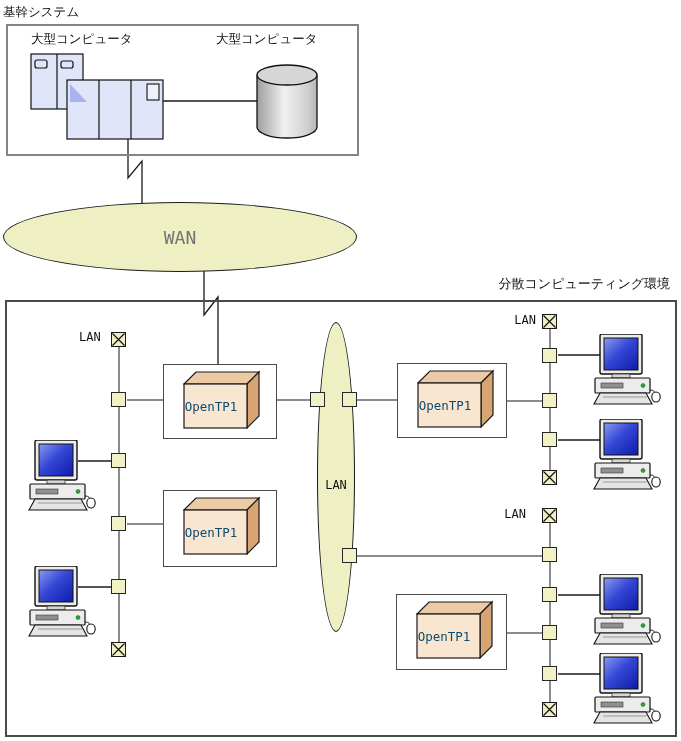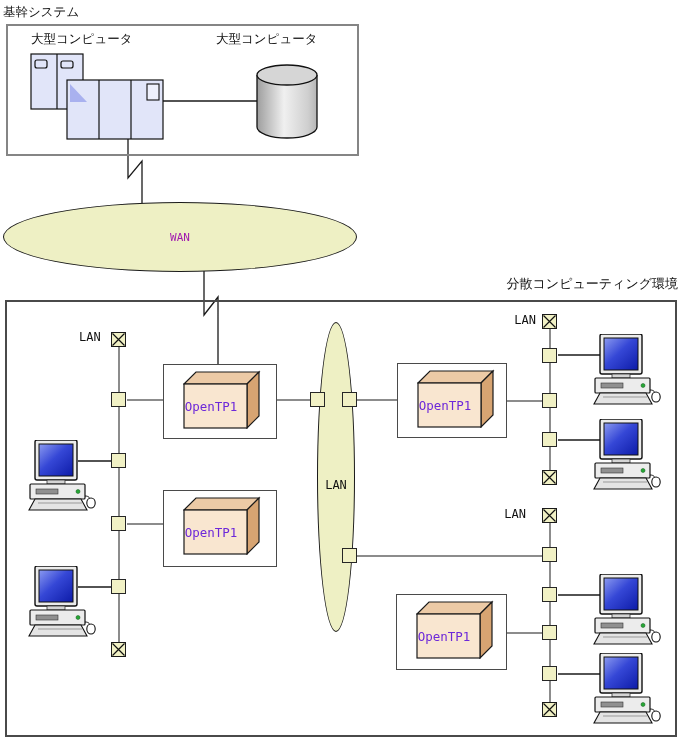--- a/index.html
+++ b/index.html
@@ -14,21 +14,21 @@
        border-radius:50%;display:flex;align-items:center;justify-content:center;box-sizing:border-box;}
   .conn{position:absolute;width:13px;height:13px;background:var(--connector_fill,#f1f1c5);
         border:1.5px solid #262626;}
   .term{position:absolute;width:13px;height:13px;background:var(--connector_fill,#f1f1c5);
         border:1.5px solid #1a1a1a;}
   .term svg{display:block;width:13px;height:13px;}
   .node-rect{position:absolute;box-sizing:border-box;background:#fff;border:1.5px solid #4a4a4a;}
   .node-rect svg.box3d{position:absolute;left:19px;top:5px;width:78px;height:59px;}
   .node-label{position:absolute;left:20px;top:19px;width:54px;height:44px;display:flex;
               align-items:center;justify-content:center;
-              font:12.5px "DejaVu Sans Mono",monospace;color:#6d28d9;}
+              font:12.5px "DejaVu Sans Mono",monospace;color:#0c4a6e;}
   .pc{position:absolute;width:70px;height:72px;}
   svg line, svg path, svg polyline{vector-effect:non-scaling-stroke;}
   .nodeFront{fill:var(--node_front,#f9e6d0);stroke:#1a1a1a;stroke-width:1.2;}
   .nodeTop{fill:var(--node_top,#eccaa6);stroke:#1a1a1a;stroke-width:1.2;}
   .nodeSide{fill:var(--node_side,#d7a472);stroke:#1a1a1a;stroke-width:1.2;}
   .mfFill{fill:var(--mainframe_fill,#e1e5f9);stroke:#111;stroke-width:1.2;}
   .mfTri{fill:var(--mainframe_accent,#a9b1ef);stroke:none;}
   .grayline{stroke:var(--line_gray,#8c8c8c);stroke-width:2;fill:none;}
   .blackline{stroke:#1a1a1a;stroke-width:1.3;fill:none;}
 </style>
@@ -123,24 +123,24 @@
   <div class="lbl" style="left:31px;top:32px">大型コンピュータ</div>
   <div class="lbl" style="left:216px;top:32px">大型コンピュータ</div>
   <svg style="position:absolute;left:25px;top:50px" width="140" height="92">
       <use href="#sym-mainframe"></use>
     </svg>
   <svg style="position:absolute;left:252px;top:61px" width="70" height="78">
       <use href="#sym-db"></use>
     </svg>
 
   <div class="net" style="left:3px;top:202px;width:354px;height:70px">
-    <span class="mono" style="font-size:11px;color:#a21caf">WAN</span>
-  </div>
-
-  <div class="lbl" style="right:3px;top:277px;font-size:13px">分散コンピューティング環境</div>
+    <span class="mono" style="font-size:18px;color:#737373">WAN</span>
+  </div>
+
+  <div class="lbl" style="right:11px;top:277px;font-size:13px">分散コンピューティング環境</div>
   <div class="frame env-frame" style="left:5px;top:300px;width:672px;height:437px"></div>
 
   <div class="net" style="left:317px;top:322px;width:38px;height:310px;padding-top:15px">
     <span class="mono" style="font-size:12px;color:#111">LAN</span>
   </div>
 
   <div class="lbl mono" style="left:79px;top:331px;font-size:12px">LAN</div>
   <div class="lbl mono" style="left:508px;top:314px;width:28px;text-align:right;font-size:12px">LAN</div>
   <div class="lbl mono" style="left:498px;top:508px;width:28px;text-align:right;font-size:12px">LAN</div>
 

